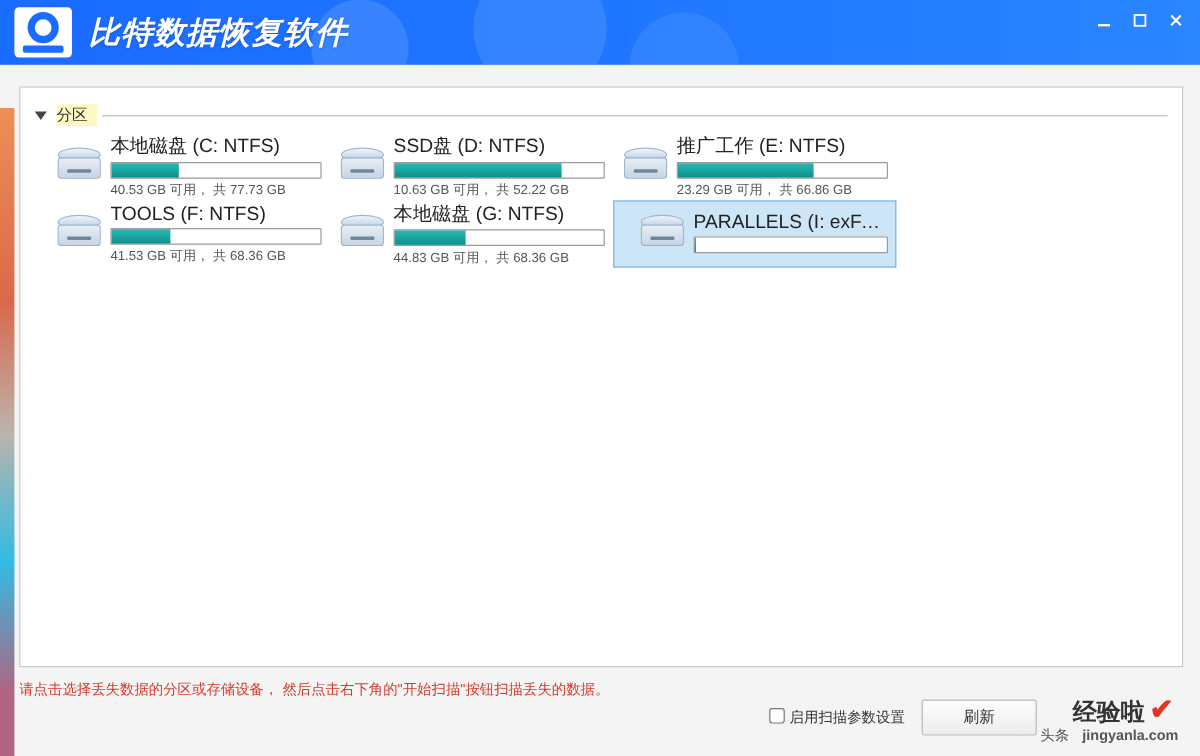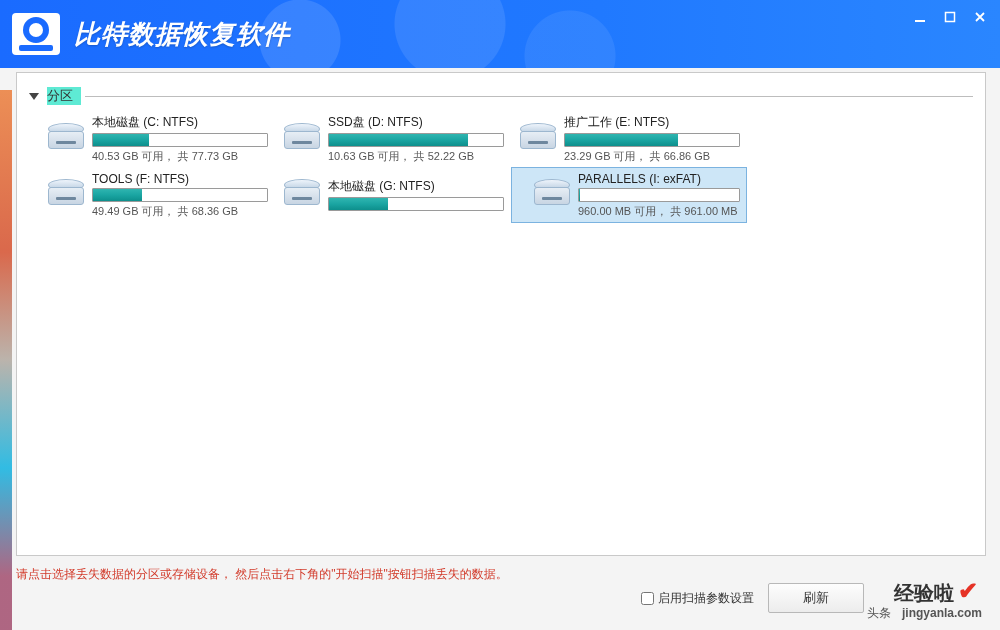--- a/index.html
+++ b/index.html
@@ -1,51 +1,51 @@
 <!DOCTYPE html>
 <html><head>
 <meta charset="utf-8">
 <style>
   * { box-sizing: border-box; margin: 0; padding: 0; font-family: "Microsoft YaHei", "Segoe UI", Arial, sans-serif; }
   body { background: #f4f4f4; width: 1000px; height: 630px; overflow: hidden; position: relative; }
   .side-strip { position: absolute; left: 0; top: 90px; bottom: 0; width: 12px; background: linear-gradient(180deg,#eb7d3a 0,#d5502e 30%,#b1a89f 50%,#0fb2e0 70%,#a24d6e 90%); opacity:.85; }
-  .titlebar { height: 68px; background: linear-gradient(90deg,#1a6bff 0%,#2079ff 60%,#2a86ff 100%); display: flex; align-items: center; padding: 0 0 0 12px; position: relative; overflow:hidden; }
+  .titlebar { height: 54px; background: linear-gradient(90deg,#1a6bff 0%,#2079ff 60%,#2a86ff 100%); display: flex; align-items: center; padding: 0 0 0 12px; position: relative; overflow:hidden; }
   .titlebar::after{content:"";position:absolute;left:120px;top:-40px;width:600px;height:160px;background:
     radial-gradient(circle at 30% 50%, rgba(255,255,255,.12) 0 40px, transparent 41px),
     radial-gradient(circle at 55% 40%, rgba(255,255,255,.10) 0 55px, transparent 56px),
     radial-gradient(circle at 75% 60%, rgba(255,255,255,.08) 0 45px, transparent 46px);}
   .logo { width: 48px; height: 42px; background:#fff; border-radius:4px; display:flex; flex-direction:column; align-items:center; justify-content:center; gap:2px; margin-right:14px; z-index:1;}
   .logo-disc { width:26px; height:26px; border-radius:50%; background:#1a6bff; position:relative; }
   .logo-disc::after{content:"";position:absolute;inset:6px;border-radius:50%;background:#fff;}
   .logo-disc::before{content:"";position:absolute;inset:10px;border-radius:50%;background:#1a6bff;}
   .logo-base{width:34px;height:6px;background:#1a6bff;border-radius:2px;}
   .app-title { color:#fff; font-size:26px; font-weight:700; letter-spacing:1px; font-style:italic; text-shadow:0 1px 2px rgba(0,0,0,.2); z-index:1;}
   .win-controls { position:absolute; right:6px; top:6px; display:flex; gap:2px; z-index:2;}
   .win-btn { width:28px; height:22px; display:flex; align-items:center; justify-content:center; color:#fff; cursor:pointer; }
   .main-panel { position:absolute; left:16px; right:14px; top:72px; bottom:74px; background:#fff; border:1px solid #c9c9c9; }
   .section-hdr { position:relative; height:22px; margin:12px 12px 0 12px; display:flex; align-items:center; }
   .tri { width:0;height:0;border-left:5px solid transparent;border-right:5px solid transparent;border-top:7px solid #444;margin-right:8px;}
-  .section-title { font-size:13px; color:#333; background:#5eead4; padding-right:8px; }
+  .section-title { font-size:13px; color:#333; background:#fef9c3; padding-right:8px; }
   .section-line { flex:1; height:1px; background:#bdbdbd; margin-left:4px;}
   .drive-grid { display:flex; flex-wrap:wrap; padding:4px 12px 12px 22px; gap:0; }
   .drive { width:236px; height:56px; display:flex; align-items:center; padding:4px 6px; border:1px solid transparent; cursor:pointer; }
   .drive.selected { background:#cde6f7; border:1px solid #7bb3e0;padding-left:20px; }
   .drive-icon { width:40px; height:32px; margin-right:6px; position:relative; flex-shrink:0; }
   .drive-icon .platter{position:absolute;left:2px;top:0;width:36px;height:12px;border-radius:50%;background:linear-gradient(180deg,#eef4fb,#b9cde0);border:1px solid #9db7cf;}
   .drive-icon .body{position:absolute;left:2px;top:8px;width:36px;height:18px;background:linear-gradient(180deg,#e7eef5,#c8d5e3);border:1px solid #9db7cf;border-radius:3px;}
   .drive-icon .slot{position:absolute;left:10px;top:18px;width:20px;height:3px;background:#6e879e;border-radius:1px;}
   .drive-info { flex:1; min-width:0; }
-  .drive-name { font-size:12px; color:#222; white-space:nowrap; overflow:hidden; text-overflow:ellipsis; }
+  .drive-name { font-size:16px; color:#222; white-space:nowrap; overflow:hidden; text-overflow:ellipsis; }
   .bar { height:14px; border:1px solid #9a9a9a; background:#fff; margin:2px 0; position:relative; border-radius:1px; }
   .bar-fill { position:absolute; left:0; top:0; bottom:0; background:linear-gradient(180deg,#2fb5b0 0%,#1aa5a2 50%,#0d8f8c 100%); }
   .bar-fill.thin { background:linear-gradient(180deg,#2fb5b0,#0d8f8c); }
   .drive-sub { font-size:11px; color:#555; white-space:nowrap; }
   .hint { position:absolute; left:16px; top:566px; font-size:12px; color:#d23b2b; }
   .bottom-bar { position:absolute; left:16px; right:14px; bottom:8px; height:48px; display:flex; align-items:center; justify-content:flex-end; gap:14px; padding-right:12px; }
-  .chk { display:flex; align-items:center; font-size:12px; color:#333; gap:4px;padding-left:12px; }
+  .chk { display:flex; align-items:flex-start; font-size:12px; color:#333; gap:4px;padding-left:12px; }
   .chk input { width:13px; height:13px; }
   .btn { width:96px; height:30px; background:linear-gradient(180deg,#fdfdfd,#ececec); border:1px solid #b8b8b8; border-radius:2px; font-size:13px; color:#333; cursor:pointer; }
   .watermark { position:absolute; right:18px; bottom:8px; display:flex; flex-direction:column; align-items:flex-end; pointer-events:none; }
   .wm-top{display:flex;align-items:center;gap:6px;}
   .wm-title{font-size:20px;font-weight:700;color:#333;}
   .wm-check{width:22px;height:22px;position:relative;}
   .wm-check::before{content:"✔";color:#e53226;font-size:24px;font-weight:900;position:absolute;left:-2px;top:-6px;}
   .wm-sub{font-size:12px;color:#555;margin-top:-2px;}
   .wm-sub b{font-weight:700;padding-left:11px;}
 </style>
@@ -132,48 +132,48 @@
         <div class="drive-icon">
           <div class="platter"></div>
           <div class="body"></div>
           <div class="slot"></div>
         </div>
         <div class="drive-info">
           <div class="drive-name">TOOLS (F: NTFS)</div>
           <div class="bar">
             <div class="bar-fill" style="width:28%"></div>
           </div>
-          <div class="drive-sub">49.49 GB 可用， 共 68.36 GB</div>
+          <div class="drive-sub">41.53 GB 可用， 共 68.36 GB</div>
         </div>
       </div>
       <div class="drive">
         <div class="drive-icon">
           <div class="platter"></div>
           <div class="body"></div>
           <div class="slot"></div>
         </div>
         <div class="drive-info">
           <div class="drive-name">本地磁盘 (G: NTFS)</div>
           <div class="bar">
             <div class="bar-fill" style="width:34%"></div>
           </div>
+          <div class="drive-sub">44.83 GB 可用， 共 68.36 GB</div>
         </div>
       </div>
       <div class="drive selected">
         <div class="drive-icon">
           <div class="platter"></div>
           <div class="body"></div>
           <div class="slot"></div>
         </div>
         <div class="drive-info">
           <div class="drive-name">PARALLELS (I: exFAT)</div>
           <div class="bar">
             <div class="bar-fill thin" style="width:0.5%"></div>
           </div>
-          <div class="drive-sub">960.00 MB 可用， 共 961.00 MB</div>
         </div>
       </div>
     </div>
 </div>
 
 <div class="hint">请点击选择丢失数据的分区或存储设备， 然后点击右下角的"开始扫描"按钮扫描丢失的数据。</div>
 
 <div class="bottom-bar">
   <label class="chk">
     <input type="checkbox" style="">

